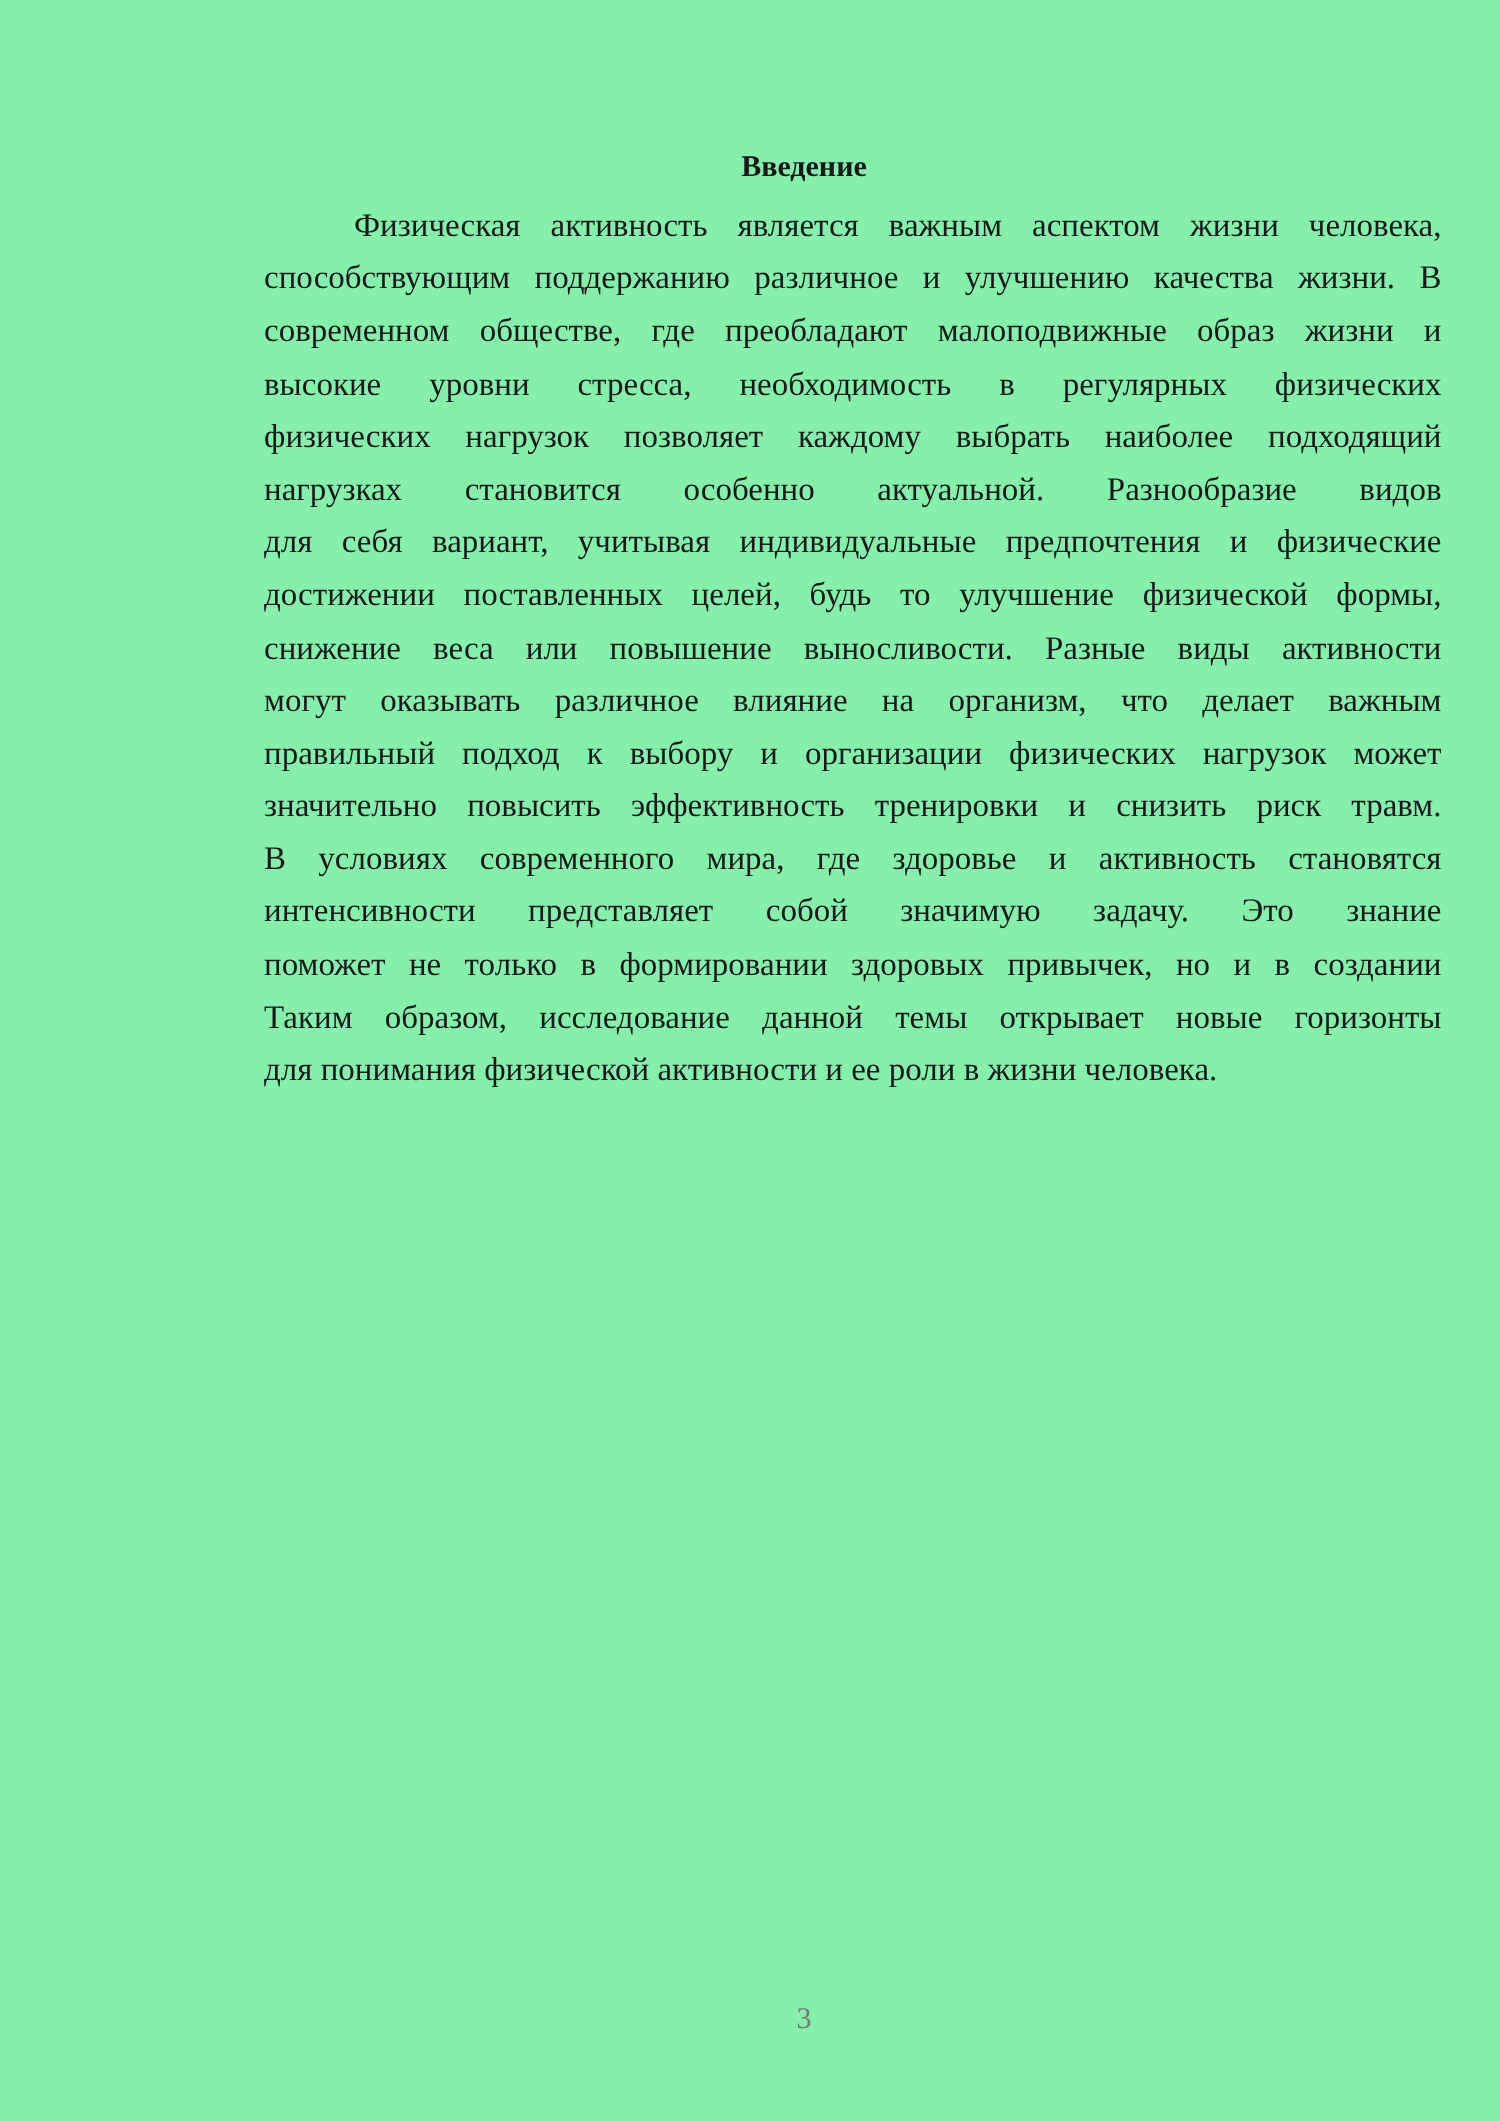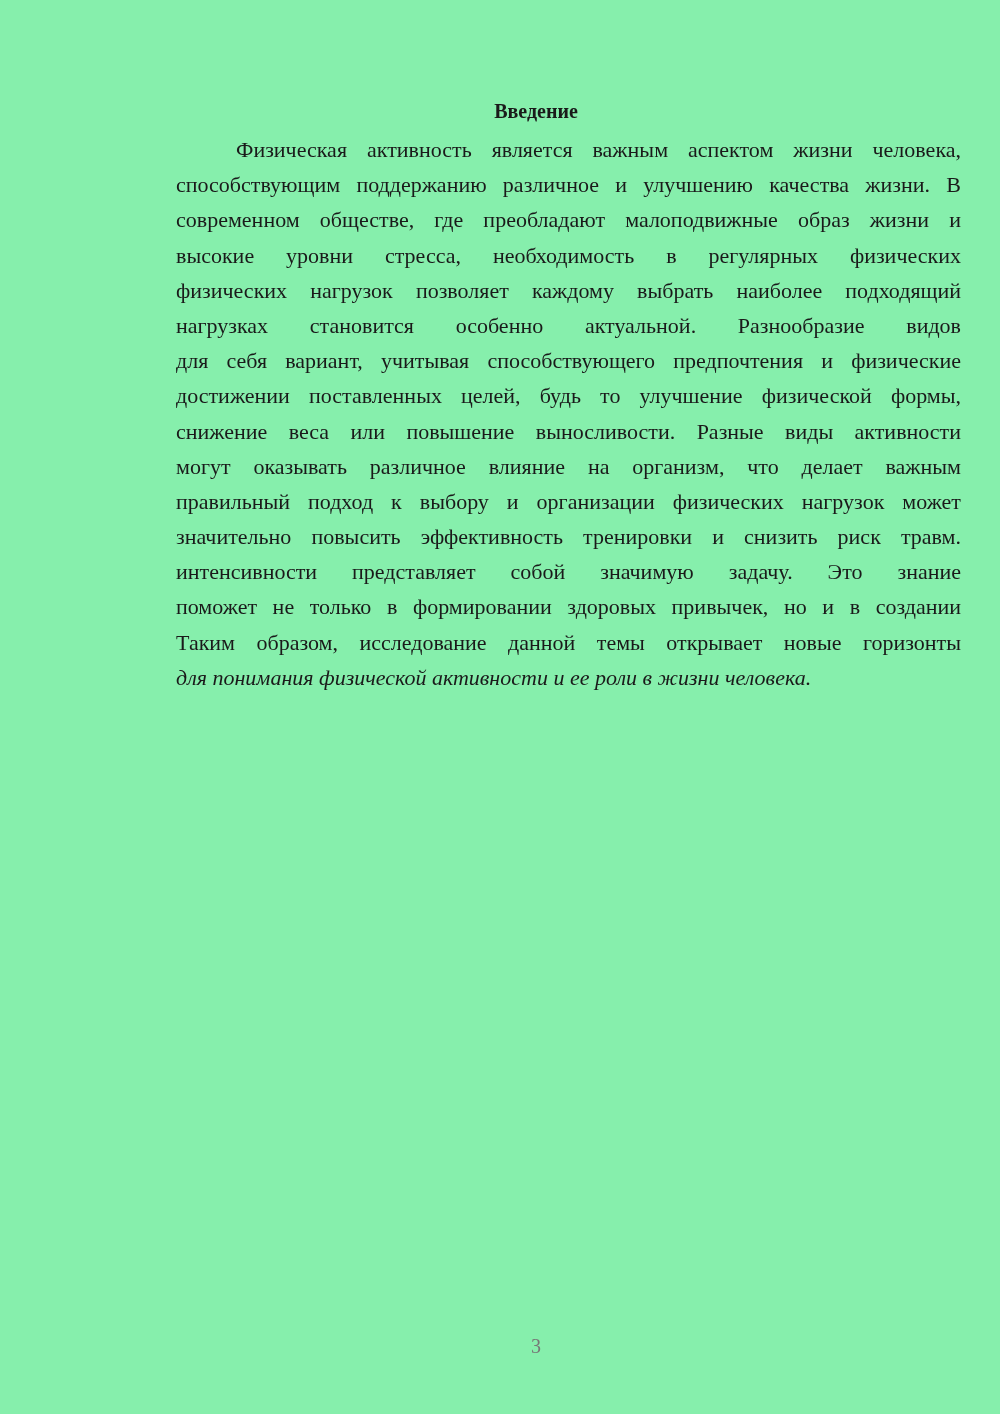--- a/index.html
+++ b/index.html
@@ -48,21 +48,20 @@
       white-space: nowrap;
       text-align: justify;
       text-align-last: justify;
       height: 35.2px;
     }
     .line.first {
       padding-left: 60px;
     }
     .line.last {
       text-align-last: left;
-      font-style: italic;
     }
     .page-number {
       position: absolute;
       left: 0;
       width: 1072px;
       top: 1334px;
       text-align: center;
       font-size: 20px;
       line-height: 24px;
       color: #777777;
@@ -74,26 +73,27 @@
 <div class="page">
   <div class="heading">Введение</div>
 
   <div class="body-text">
     <span class="line first">Физическая активность является важным аспектом жизни человека,</span>
     <span class="line">способствующим поддержанию различное и улучшению качества жизни. В</span>
     <span class="line">современном обществе, где преобладают малоподвижные образ жизни и</span>
     <span class="line">высокие уровни стресса, необходимость в регулярных физических</span>
     <span class="line">физических нагрузок позволяет каждому выбрать наиболее подходящий</span>
     <span class="line">нагрузках становится особенно актуальной. Разнообразие видов</span>
-    <span class="line">для себя вариант, учитывая способствующего предпочтения и физические</span>
+    <span class="line">для себя вариант, учитывая индивидуальные предпочтения и физические</span>
     <span class="line">достижении поставленных целей, будь то улучшение физической формы,</span>
     <span class="line">снижение веса или повышение выносливости. Разные виды активности</span>
     <span class="line">могут оказывать различное влияние на организм, что делает важным</span>
     <span class="line">правильный подход к выбору и организации физических нагрузок может</span>
     <span class="line">значительно повысить эффективность тренировки и снизить риск травм.</span>
+    <span class="line">В условиях современного мира, где здоровье и активность становятся</span>
     <span class="line">интенсивности представляет собой значимую задачу. Это знание</span>
     <span class="line">поможет не только в формировании здоровых привычек, но и в создании</span>
     <span class="line">Таким образом, исследование данной темы открывает новые горизонты</span>
     <span class="line last">для понимания физической активности и ее роли в жизни человека.</span>
   </div>
 
   <div class="page-number">3</div>
 </div>
 
 </body></html>

